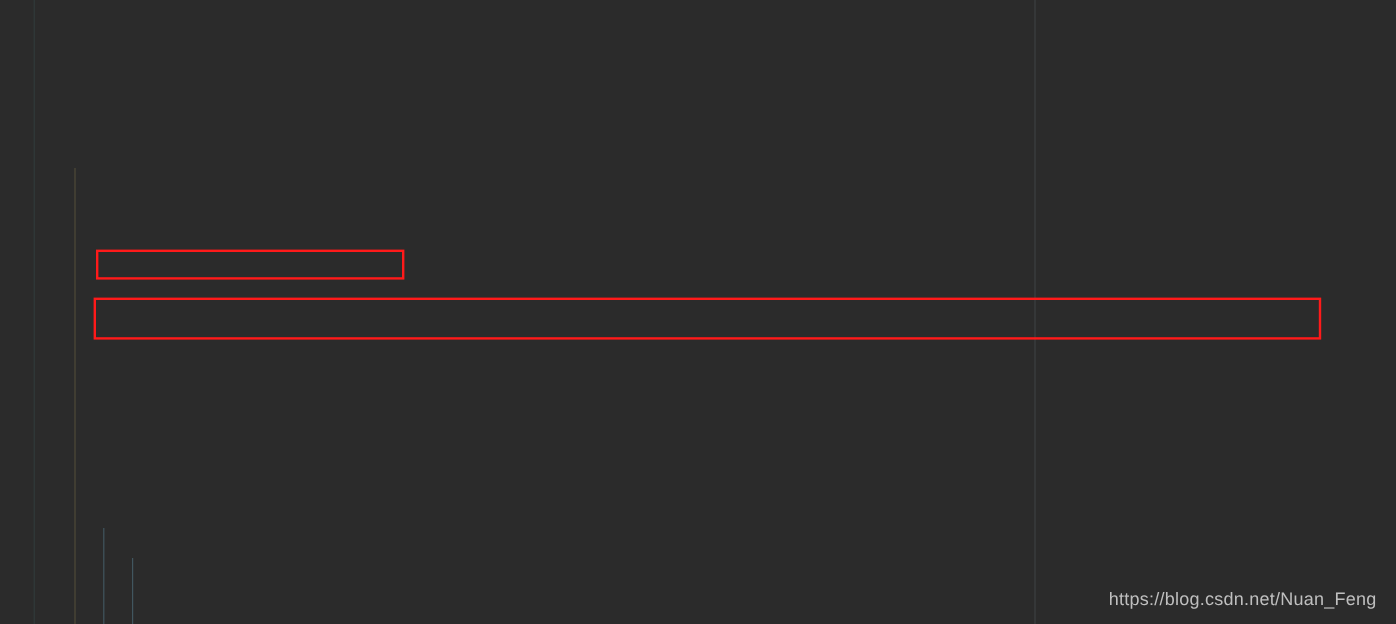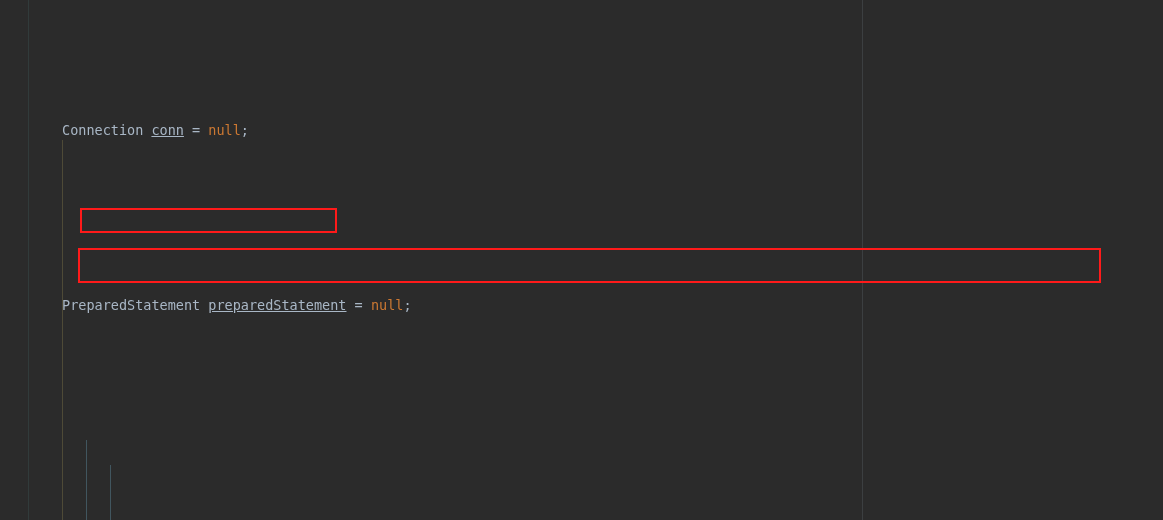--- a/index.html
+++ b/index.html
@@ -94,26 +94,24 @@
   <div class="gutter-sep" style="left:28px;"></div>
   <div class="margin-rule" style="left:862px;"></div>
 
   <div class="indent-guide" style="left:62px; top:140px; height:380px;"></div>
   <div class="indent-guide blue" style="left:86px; top:440px; height:80px;"></div>
   <div class="indent-guide blue" style="left:110px; top:465px; height:55px;"></div>
 
   <div class="code">
 
     
-    <div class="ln"><span class="type">Connection</span> <span class="local">conn</span><span class="punct"> = </span><span class="kw">null</span><span class="punct">;</span></div>
 
     
 
     
-    <div class="ln"><span class="type">PreparedStatement</span> <span class="local">preparedStatement</span><span class="punct"> = </span><span class="kw">null</span><span class="punct">;</span></div>
 
     
     <div class="ln">&nbsp;</div>
 
     
     
 
     
     
 
@@ -169,14 +167,15 @@
     
 
     
     
 
   </div>
 
   <div class="redbox" style="left:80px; top:208px; width:257px; height:25px;"></div>
   <div class="redbox" style="left:78px; top:248px; width:1023px; height:35px;"></div>
 
+  <div class="watermark">https://blog.csdn.net/Nuan_Feng</div>
 
 </div>
 
 </body></html>

